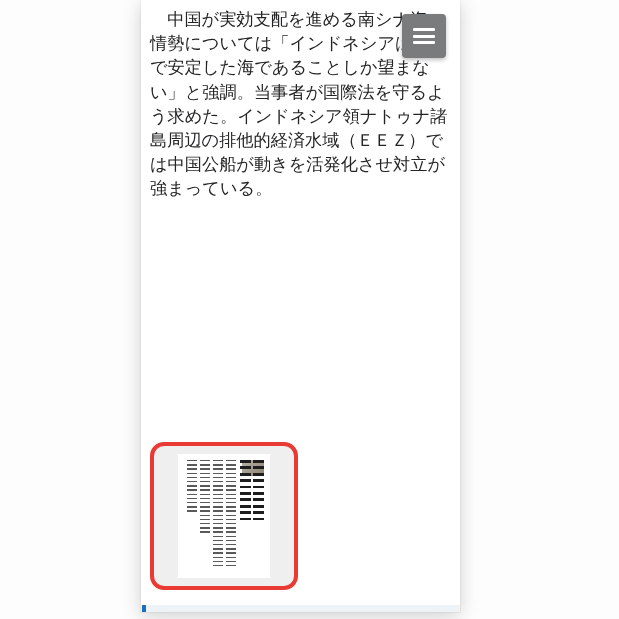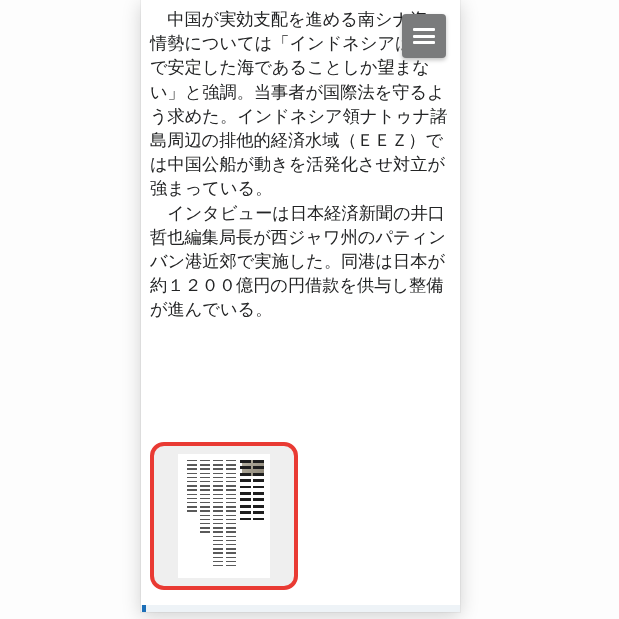--- a/index.html
+++ b/index.html
@@ -162,21 +162,20 @@
   }
 </style>
 </head>
 <body>
 
 <div class="stage">
   <div class="phone">
 
     <div class="article-text">
       <p>中国が実効支配を進める南シナ海の情勢については「インドネシアは平和で安定した海であることしか望まない」と強調。当事者が国際法を守るよう求めた。インドネシア領ナトゥナ諸島周辺の排他的経済水域（ＥＥＺ）では中国公船が動きを活発化させ対立が強まっている。</p>
-      <p>インタビューは日本経済新聞の井口哲也編集局長が西ジャワ州のパティンバン港近郊で実施した。同港は日本が約１２００億円の円借款を供与し整備が進んでいる。</p>
     </div>
 
     <div class="menu-button" aria-label="メニュー">
       <div class="menu-lines">
         <span></span>
           <span></span>
           <span></span>
       </div>
     </div>
 

